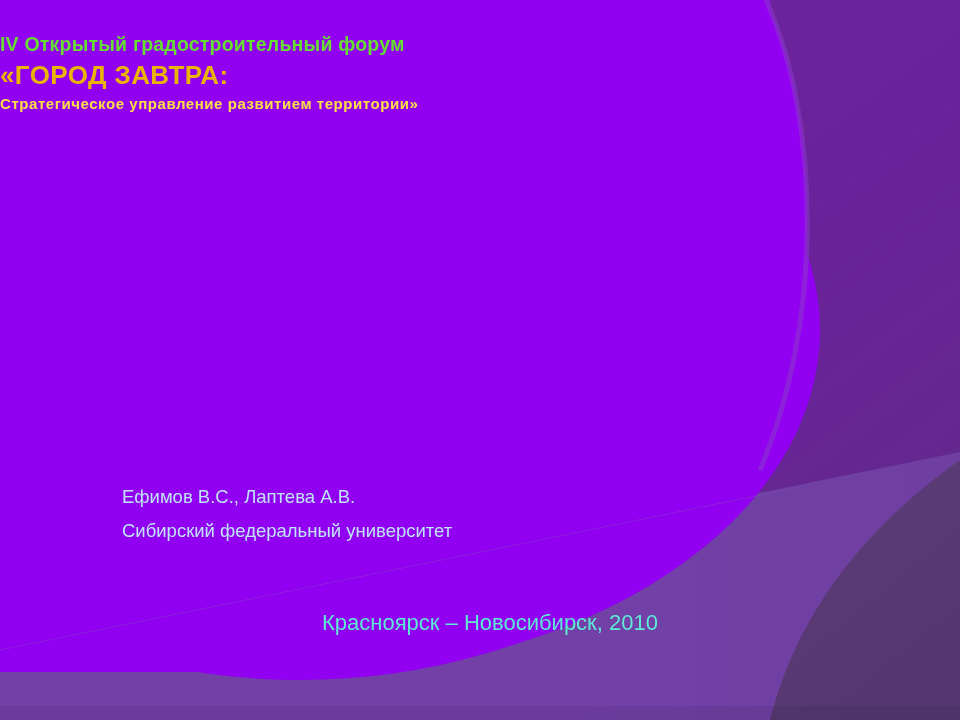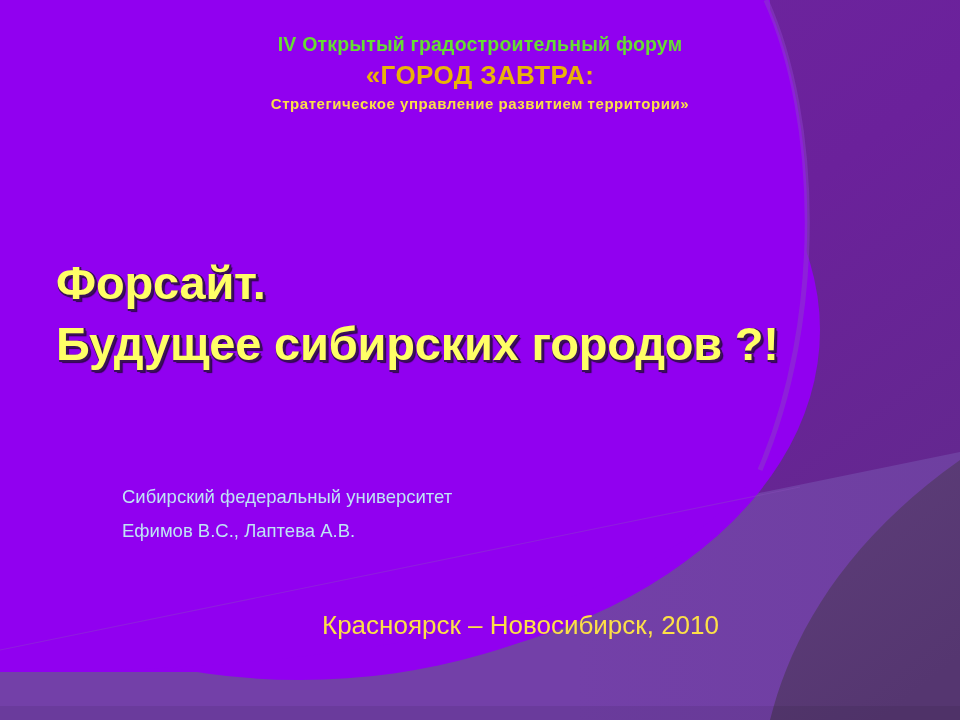--- a/index.html
+++ b/index.html
@@ -37,21 +37,20 @@
     width: 960px;
     height: 720px;
   }
 
   
   .forum-block {
     position: absolute;
     top: 34px;
     left: 0;
     width: 960px;
-    text-align: center;
     line-height: 1.12;
   }
   .forum-line-1 {
     font-size: 19.5px;
     font-weight: bold;
     color: #66DD33;
     letter-spacing: 0.2px;
     margin: 0 0 5px 0;
   }
   .forum-line-2 {
@@ -106,22 +105,22 @@
     margin-bottom: 15px;
     white-space: nowrap;
   }
   .authors-block .au:last-child { margin-bottom: 0; }
 
   
   .venue-line {
     position: absolute;
     top: 610px;
     left: 322px;
-    color: #fde047;
-    font-size: 26px;
+    color: #5eead4;
+    font-size: 22px;
     font-weight: normal;
     white-space: nowrap;
   }
 </style>
 </head>
 <body>
 
 <div id="slide">
 
   <svg id="slide-bg" viewBox="0 0 960 720" preserveAspectRatio="none" xmlns="http://www.w3.org/2000/svg">
@@ -171,26 +170,22 @@
   </svg>
 
   <div class="text-layer">
 
     <div class="forum-block">
       <div class="forum-line-1">IV Открытый градостроительный форум</div>
       <div class="forum-line-2">«ГОРОД ЗАВТРА:</div>
       <div class="forum-line-3">Стратегическое управление развитием территории»</div>
     </div>
 
-    <div class="main-title">
-      <span class="tl">Форсайт.</span>
-      <span class="tl">Будущее сибирских городов ?!</span>
-    </div>
 
     <div class="authors-block">
+      <span class="au">Ефимов В.С., Лаптева А.В.</span>
       <span class="au">Сибирский федеральный университет</span>
-      <span class="au">Ефимов В.С., Лаптева А.В.</span>
     </div>
 
     <div class="venue-line">Красноярск – Новосибирск, 2010</div>
 
   </div>
 </div>
 
 </body></html>

